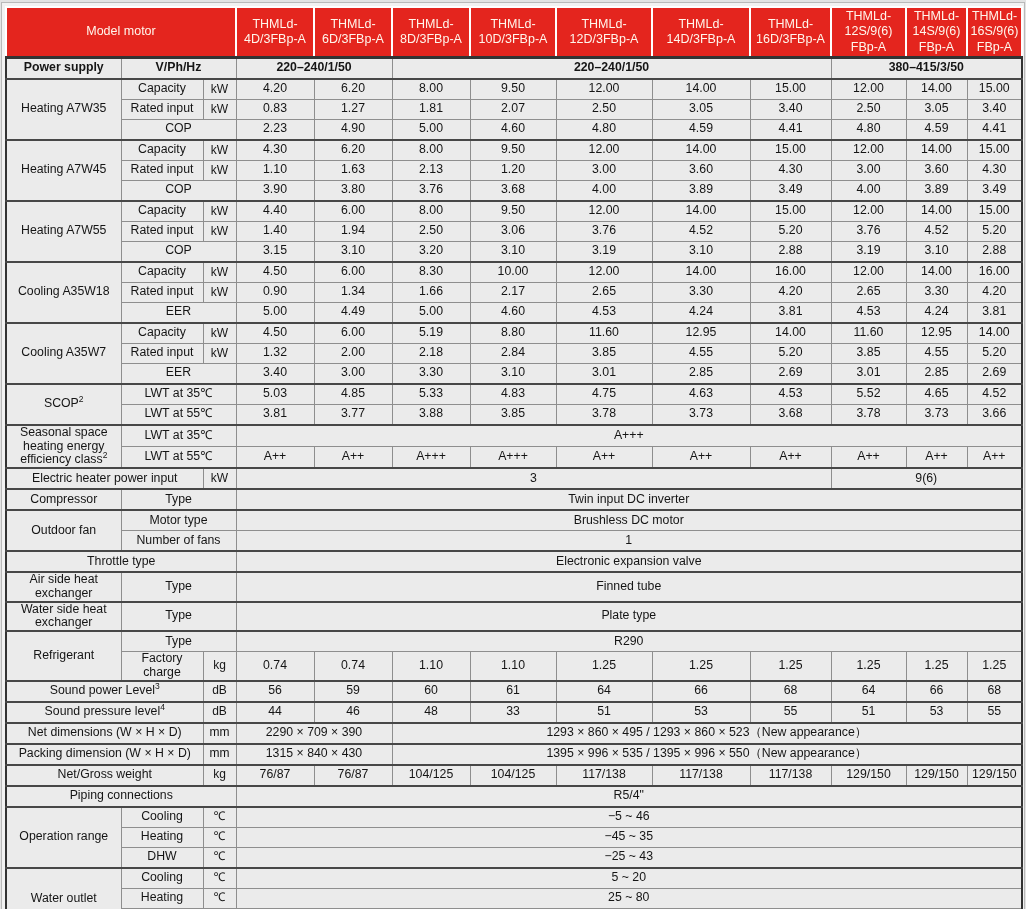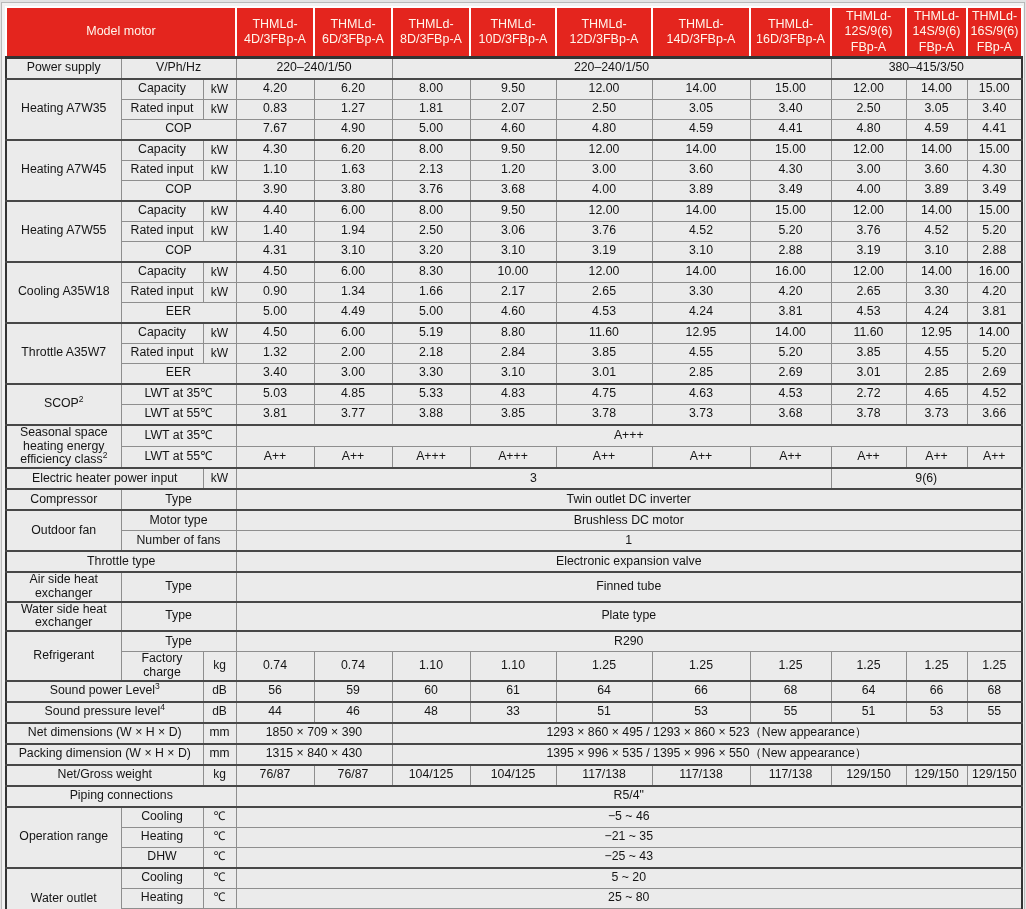--- a/index.html
+++ b/index.html
@@ -39,21 +39,21 @@
   }
   tbody td{
     border:1px solid var(--border-light,#8e8e8e);
     font-size:12.3px;
     background:var(--cell-bg,#ebebeb);
     height:19px;
     padding:0 2px;
     line-height:1.12;
   }
   tbody tr.g td{ border-top:2px solid var(--border-group,#474747); }
-  tbody tr:first-child td{ border-top:3px solid var(--border-dark,#333); }
+  tbody tr:first-child td{ border-top:3px solid var(--border-dark,#333);font-weight:bold; }
   tbody tr:last-child td{ border-bottom:3px solid var(--border-dark,#333); }
   tbody td.unit{ font-size:12px; }
   sup{ font-size:8.5px; line-height:0; }
 </style>
 </head>
 <body>
 
 <div class="sheet">
   <table>
     <colgroup>
@@ -131,21 +131,21 @@
           <td class="val">2.07</td>
           <td class="val">2.50</td>
           <td class="val">3.05</td>
           <td class="val">3.40</td>
           <td class="val">2.50</td>
           <td class="val">3.05</td>
           <td class="val">3.40</td>
         </tr>
         <tr>
           <td colspan="2" class="sub">COP</td>
-          <td class="val">7.67</td>
+          <td class="val">2.23</td>
           <td class="val">4.90</td>
           <td class="val">5.00</td>
           <td class="val">4.60</td>
           <td class="val">4.80</td>
           <td class="val">4.59</td>
           <td class="val">4.41</td>
           <td class="val">4.80</td>
           <td class="val">4.59</td>
           <td class="val">4.41</td>
         </tr>
@@ -215,21 +215,21 @@
           <td class="val">3.06</td>
           <td class="val">3.76</td>
           <td class="val">4.52</td>
           <td class="val">5.20</td>
           <td class="val">3.76</td>
           <td class="val">4.52</td>
           <td class="val">5.20</td>
         </tr>
         <tr>
           <td colspan="2" class="sub">COP</td>
-          <td class="val">4.31</td>
+          <td class="val">3.15</td>
           <td class="val">3.10</td>
           <td class="val">3.20</td>
           <td class="val">3.10</td>
           <td class="val">3.19</td>
           <td class="val">3.10</td>
           <td class="val">2.88</td>
           <td class="val">3.19</td>
           <td class="val">3.10</td>
           <td class="val">2.88</td>
         </tr>
@@ -269,21 +269,21 @@
           <td class="val">5.00</td>
           <td class="val">4.60</td>
           <td class="val">4.53</td>
           <td class="val">4.24</td>
           <td class="val">3.81</td>
           <td class="val">4.53</td>
           <td class="val">4.24</td>
           <td class="val">3.81</td>
         </tr>
         <tr class="g">
-          <td rowspan="3" class="group">Throttle A35W7</td>
+          <td rowspan="3" class="group">Cooling A35W7</td>
           <td class="sub">Capacity</td>
           <td class="unit">kW</td>
           <td class="val">4.50</td>
           <td class="val">6.00</td>
           <td class="val">5.19</td>
           <td class="val">8.80</td>
           <td class="val">11.60</td>
           <td class="val">12.95</td>
           <td class="val">14.00</td>
           <td class="val">11.60</td>
@@ -320,21 +320,21 @@
         <tr class="g">
           <td rowspan="2" class="group">SCOP<sup>2</sup></td>
           <td colspan="2" class="sub">LWT at 35℃</td>
           <td class="val">5.03</td>
           <td class="val">4.85</td>
           <td class="val">5.33</td>
           <td class="val">4.83</td>
           <td class="val">4.75</td>
           <td class="val">4.63</td>
           <td class="val">4.53</td>
-          <td class="val">2.72</td>
+          <td class="val">5.52</td>
           <td class="val">4.65</td>
           <td class="val">4.52</td>
         </tr>
         <tr>
           <td colspan="2" class="sub">LWT at 55℃</td>
           <td class="val">3.81</td>
           <td class="val">3.77</td>
           <td class="val">3.88</td>
           <td class="val">3.85</td>
           <td class="val">3.78</td>
@@ -364,21 +364,21 @@
         </tr>
         <tr class="g">
           <td colspan="2" class="sub">Electric heater power input</td>
           <td class="unit">kW</td>
           <td colspan="7" class="val">3</td>
           <td colspan="3" class="val">9(6)</td>
         </tr>
         <tr class="g">
           <td class="group">Compressor</td>
           <td colspan="2" class="sub">Type</td>
-          <td colspan="10" class="val">Twin outlet DC inverter</td>
+          <td colspan="10" class="val">Twin input DC inverter</td>
         </tr>
         <tr class="g">
           <td rowspan="2" class="group">Outdoor fan</td>
           <td colspan="2" class="sub">Motor type</td>
           <td colspan="10" class="val">Brushless DC motor</td>
         </tr>
         <tr>
           <td colspan="2" class="sub">Number of fans</td>
           <td colspan="10" class="val">1</td>
         </tr>
@@ -439,21 +439,21 @@
           <td class="val">51</td>
           <td class="val">53</td>
           <td class="val">55</td>
           <td class="val">51</td>
           <td class="val">53</td>
           <td class="val">55</td>
         </tr>
         <tr class="g">
           <td colspan="2" class="sub">Net dimensions (W × H × D)</td>
           <td class="unit">mm</td>
-          <td colspan="2" class="val">1850 × 709 × 390</td>
+          <td colspan="2" class="val">2290 × 709 × 390</td>
           <td colspan="8" class="val">1293 × 860 × 495 / 1293 × 860 × 523（New appearance）</td>
         </tr>
         <tr class="g">
           <td colspan="2" class="sub">Packing dimension (W × H × D)</td>
           <td class="unit">mm</td>
           <td colspan="2" class="val">1315 × 840 × 430</td>
           <td colspan="8" class="val">1395 × 996 × 535 / 1395 × 996 × 550（New appearance）</td>
         </tr>
         <tr class="g">
           <td colspan="2" class="sub">Net/Gross weight</td>
@@ -475,21 +475,21 @@
         </tr>
         <tr class="g">
           <td rowspan="3" class="group">Operation range</td>
           <td class="sub">Cooling</td>
           <td class="unit">℃</td>
           <td colspan="10" class="val">−5 ~ 46</td>
         </tr>
         <tr>
           <td class="sub">Heating</td>
           <td class="unit">℃</td>
-          <td colspan="10" class="val">−21 ~ 35</td>
+          <td colspan="10" class="val">−45 ~ 35</td>
         </tr>
         <tr>
           <td class="sub">DHW</td>
           <td class="unit">℃</td>
           <td colspan="10" class="val">−25 ~ 43</td>
         </tr>
         <tr class="g">
           <td rowspan="3" class="group">Water outlet</td>
           <td class="sub">Cooling</td>
           <td class="unit">℃</td>

